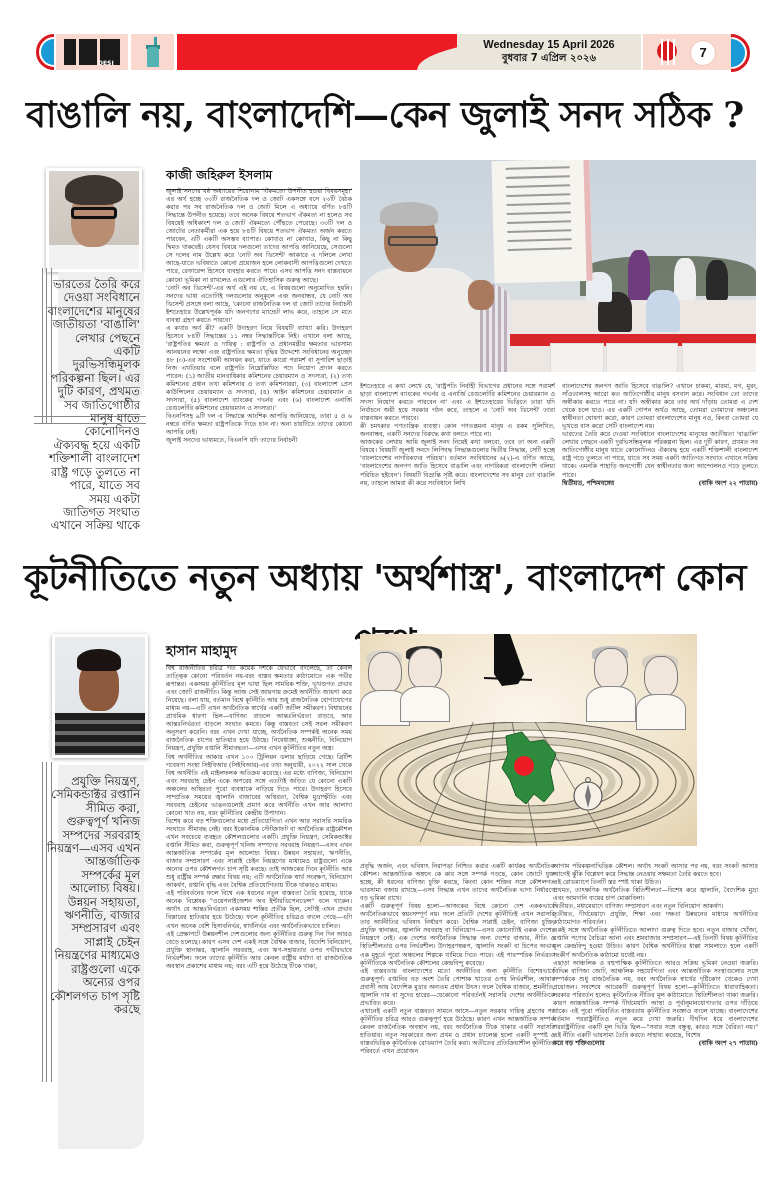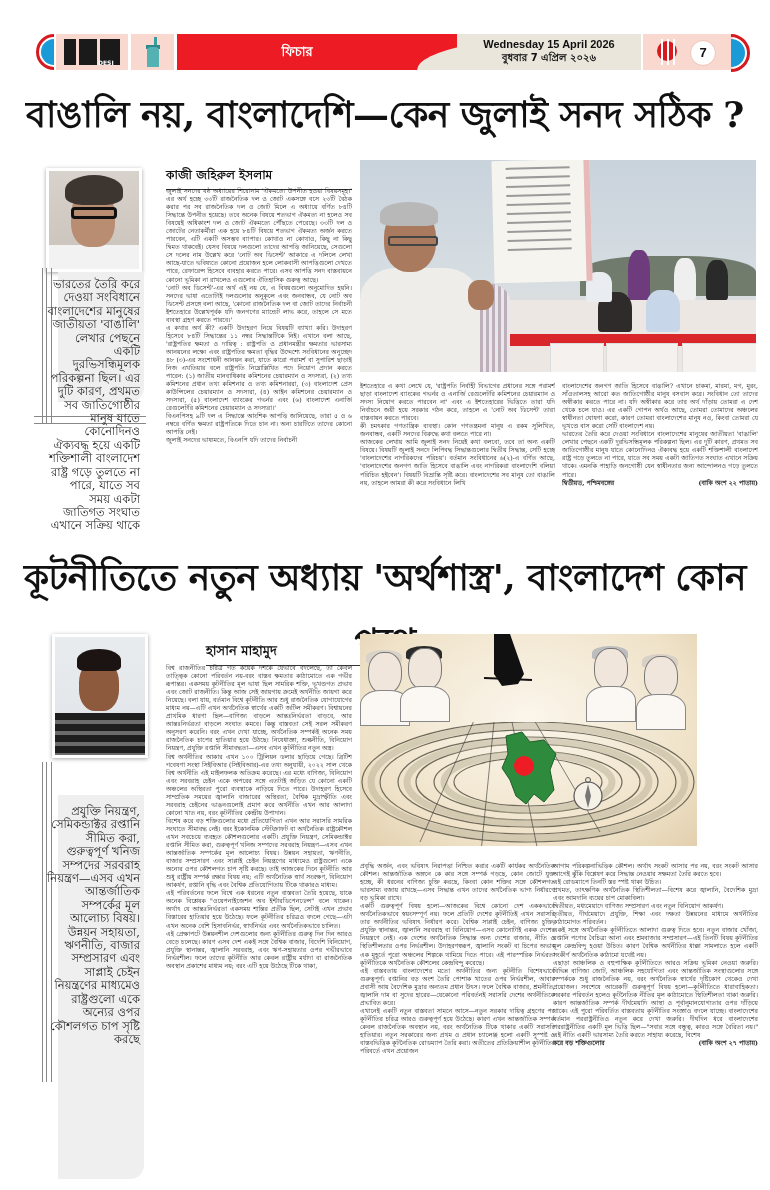--- a/index.html
+++ b/index.html
@@ -51,32 +51,32 @@
   .p1bg .hair { position: absolute; left: 16px; top: 4px; width: 58px; height: 30px; border-radius: 50% 50% 30% 30%; background: #3c3530; }
   .p1bg .glasses { position: absolute; left: 22px; top: 36px; width: 46px; height: 12px; border: 3px solid #111; border-radius: 4px; box-sizing: border-box; }
   .p1bg .shirt { position: absolute; left: 0; bottom: 0; width: 100%; height: 24px; background: #f2f2f2; }
   .p2bg .face { left: 24px; top: 22px; width: 40px; height: 52px; background: #8d5a3e; }
   .p2bg .hair { position: absolute; left: 22px; top: 12px; width: 44px; height: 22px; border-radius: 50% 50% 20% 20%; background: #1b1412; }
   .p2bg .shirt { position: absolute; left: 0; bottom: 0; width: 100%; height: 42px; background: repeating-linear-gradient(180deg, #1e1e1e 0 7px, #6b6b6b 7px 11px); }
 
   
   .pull { position: absolute; background: #efefef; border-bottom-right-radius: 14px; }
   .pull-1 { left: 58px; top: 272px; width: 86px; height: 130px; }
-  .pull-2 { left: 58px; top: 765px; width: 86px; height: 384px; margin-top: 30px; }
+  .pull-2 { left: 58px; top: 765px; width: 86px; height: 384px; }
   .pull-rules { position: absolute; width: 8px; border-left: 1px solid #888; border-right: 1px solid #888; }
   .pull-rules::after { content: ""; position: absolute; left: 3px; top: 0; width: 1px; height: 100%; background: #888; }
   .rules-1 { left: 42px; top: 268px; height: 155px; }
   .rules-2 { left: 42px; top: 762px; height: 320px; }
   .rules-h { position: absolute; left: 34px; top: 416px; width: 112px; height: 6px; border-top: 1px solid #888; border-bottom: 1px solid #888; }
   .pull-text { position: absolute; right: 4px; top: 6px; width: 94px; text-align: right; font-family: "DejaVu Serif", serif; font-size: 11.5px; line-height: 13.4px; color: #222; }
 
   
   .byline { position: absolute; font-family: "DejaVu Serif", serif; font-weight: bold; font-size: 12px; color: #111; border-bottom: 1px solid #333; padding-bottom: 3px; }
   .byline-1 { left: 166px; top: 166px; width: 186px; }
-  .byline-2 { left: 166px; top: 641px; width: 186px; font-size: 13px; margin-left: 40px; }
+  .byline-2 { left: 166px; top: 641px; width: 186px; font-size: 13px; }
 
   
   .col { position: absolute; font-family: "DejaVu Serif", serif; font-size: 6.2px; line-height: 8.05px; text-align: justify; color: #1a1a1a; overflow: hidden; }
   .col p { margin: 0; text-indent: 0; }
   .a1-c1 { left: 166px; top: 187px; width: 186px; height: 348px; }
   .a1-c2 { left: 360px; top: 382px; width: 195px; height: 150px; }
   .a1-c3 { left: 562px; top: 382px; width: 196px; height: 150px; }
   .a2-c1 { left: 166px; top: 664px; width: 186px; height: 523px; }
   .a2-c2 { left: 360px; top: 862px; width: 195px; height: 320px; }
   .a2-c3 { left: 553px; top: 862px; width: 205px; height: 320px; }
@@ -122,21 +122,20 @@
   <span class="logo-desi">DESI</span>
 </div>
 <div class="statue-box" style="position:absolute;left:131px;top:34px;">
   <div class="statue">
       <div class="torch"></div>
       <div class="crown"></div>
       <div class="body"></div>
     </div>
 </div>
 <div class="section-band">
-  <div class="section-label">ফিচার</div>
   <div class="swoosh"></div>
 </div>
 <div class="date-box">
   <div class="date-en">Wednesday 15 April 2026</div>
   <div class="date-bn">বুধবার 7 এপ্রিল ২০২৬</div>
 </div>
 <div class="page-box">
   <div class="wicket">
     <div class="ball"></div>
     <div class="stump" style="left:4px"></div>

